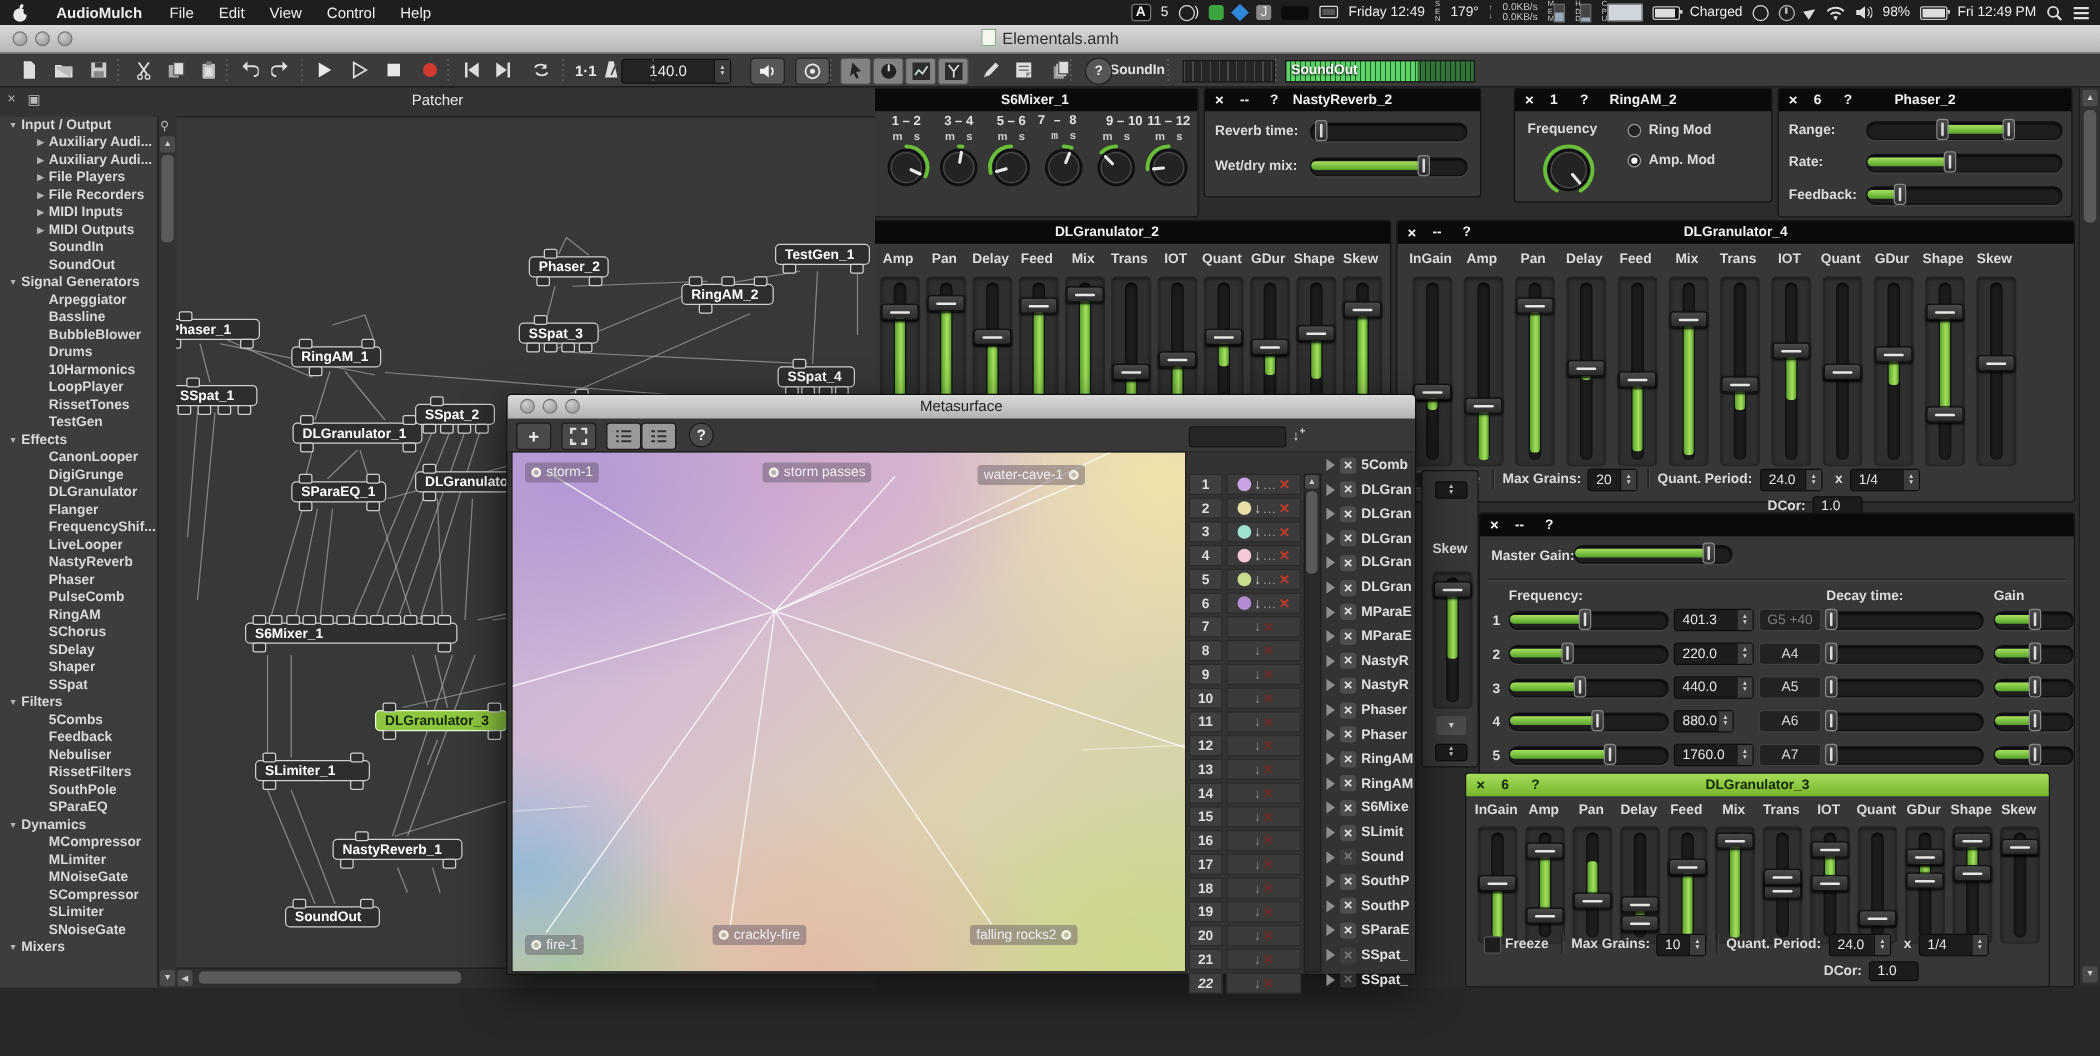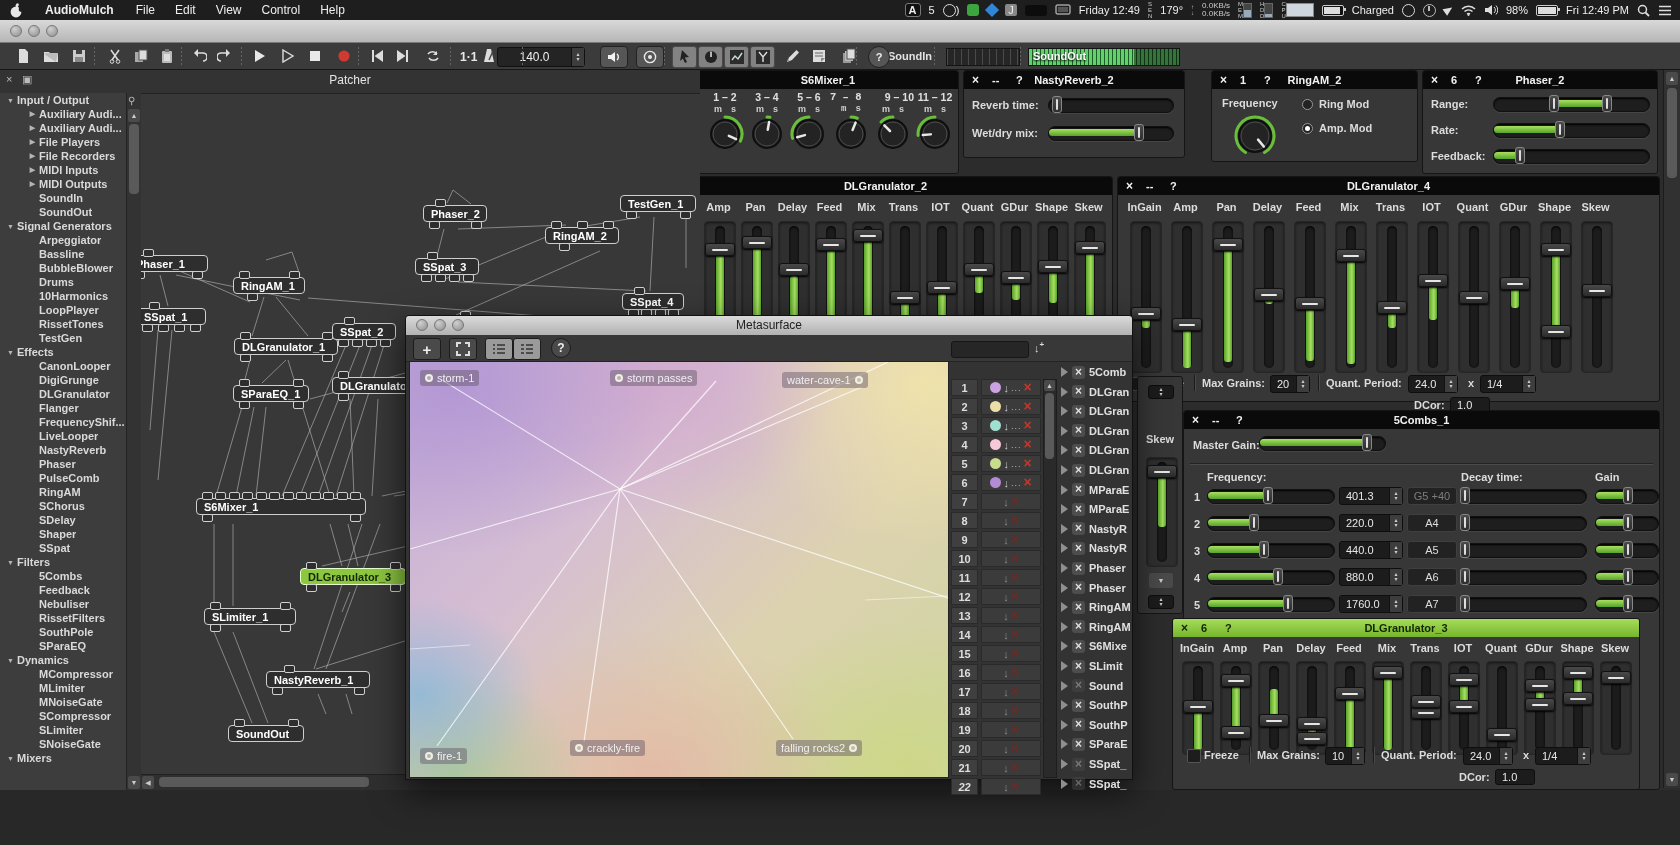--- a/index.html
+++ b/index.html
@@ -274,20 +274,21 @@
           <path d="M1 1.5h12M1 5.5h12M1 9.5h12" stroke="#ddd" stroke-width="1.7"></path>
         </svg>
       </span>
     </span>
 </div>
 
 <div id="titlebar">
   <span class="light" style="left:10px"></span>
   <span class="light" style="left:28px"></span>
   <span class="light" style="left:46px"></span>
+  <div id="wtitle"><span class="docico"></span><span>Elementals.amh</span></div>
 </div>
 
 <div id="toolbar">
   <span class="ttext" style="left:460px">1·1</span>
   <div class="tempo-box">
     <span class="val">140.0</span>
     <span class="stepper">
         <span>▴</span>
         <span>▾</span>
       </span>
@@ -1251,21 +1252,20 @@
           <div class="vhandle" style="bottom: 88.35px; left: 50%;"></div>
         </div>
       </div>
     </div>
 
   <div class="panel" id="p-combs" style="left:483px;top:342px;width:477px;height:380px">
     <div class="phead">
       <span class="ph-close">×</span>
       <span class="ph-auto">--</span>
       <span class="ph-help">?</span>
-      <span class="ph-title">5Combs_1</span>
     </div>
     <div class="plabel" style="left:9px;top:28px">Master Gain:</div>
     <div id="combs-master"></div>
     <div style="position:absolute;left:6px;right:6px;top:52px;height:1px;background:#222;box-shadow:0 1px 0 #4a4a4a"></div>
     <div class="plabel" style="left:23px;top:60px">Frequency:</div>
     <div class="plabel" style="left:277px;top:60px">Decay time:</div>
     <div class="plabel" style="left:411px;top:60px">Gain</div>
     <div id="combs-rows"></div>
   <div class="hsl" style="left: 75px; top: 25px; width: 125px;">
         <div class="hfill" style="left: 0%; width: 85%;"></div>
@@ -1329,21 +1329,21 @@
       </div>
       <div class="hsl" style="left: 411px; top: 132px; width: 62px;">
         <div class="hfill" style="left: 0%; width: 50%;"></div>
         <div class="hhandle" style="left: calc(50% - 4px);"></div>
       </div>
       <div class="plabel" style="left: 10px; top: 161px;">4</div>
       <div class="hsl" style="left: 23px; top: 159px; width: 126px;">
         <div class="hfill" style="left: 0%; width: 55%;"></div>
         <div class="hhandle" style="left: calc(55% - 4px);"></div>
       </div>
-      <div class="valbox" style="left: 155px; top: 157px; width: 64px;">
+      <div class="valbox" style="left: 155px; top: 157px; width: 48px;">
         <div class="v">880.0</div>
         <div class="stepper">
           <span>▴</span>
           <span>▾</span>
         </div>
       </div>
       <div class="notebox" style="left: 223px; top: 157px; width: 50px;">A6</div>
       <div class="hsl" style="left: 277px; top: 159px; width: 124px;">
         <div class="hhandle" style="left: calc(2% - 4px);"></div>
       </div>

